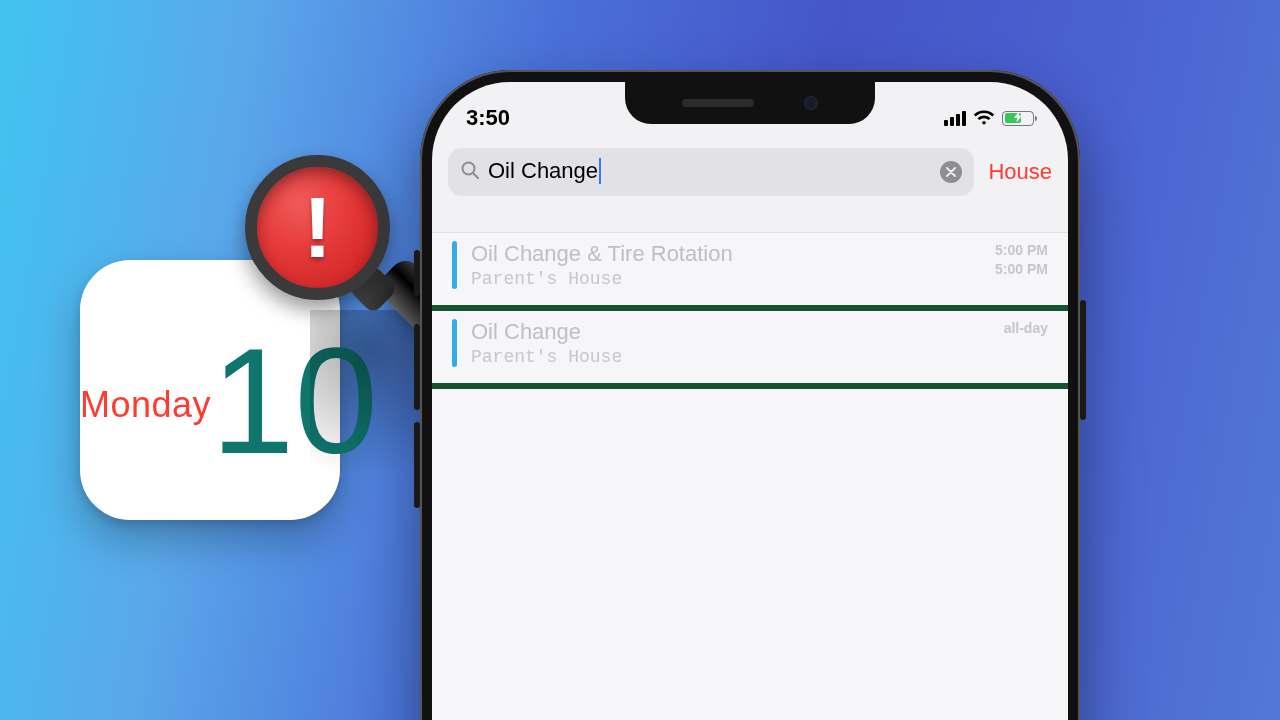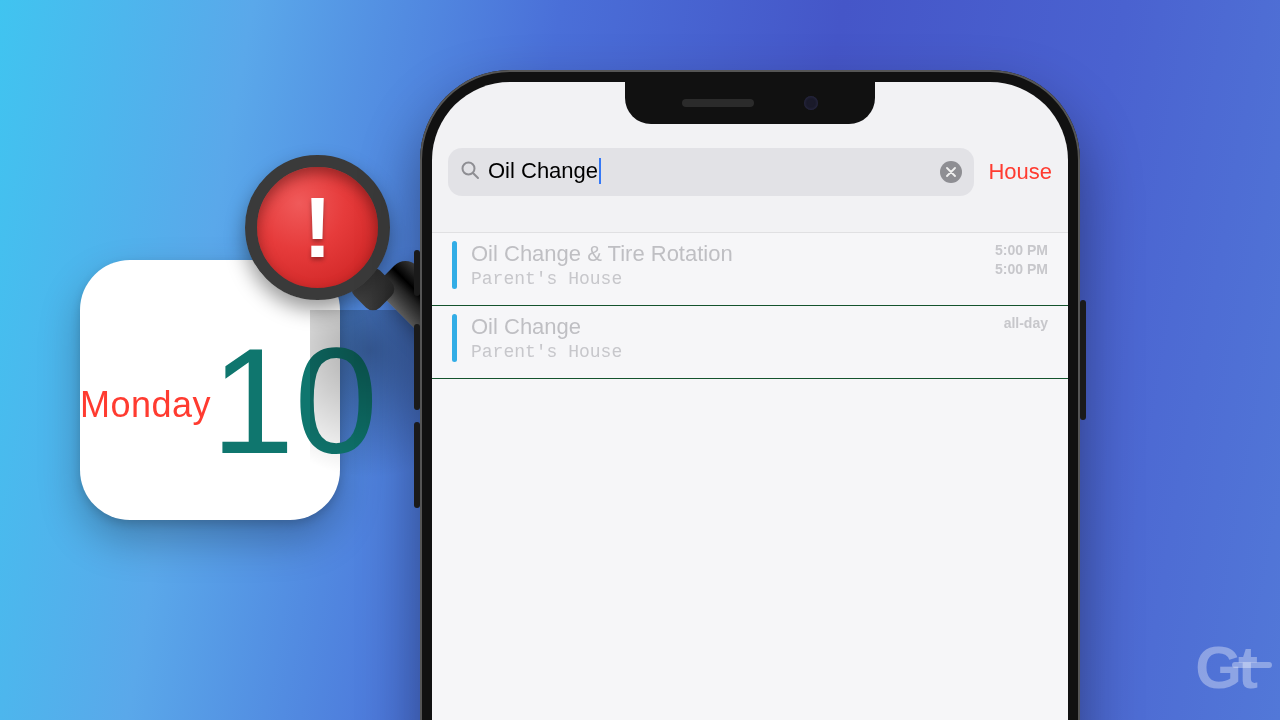--- a/index.html
+++ b/index.html
@@ -184,21 +184,21 @@
 }
 .sec-hdr {
   padding: 18px 20px 10px;
   font-size:18px; font-weight:700; letter-spacing:0.3px;
   color:#8a8a8e;
   text-transform:uppercase;
 }
 .event {
   display:flex; align-items:stretch;
   padding: 8px 20px 16px;
-  border-bottom:1px solid #14532d;
+  border-bottom:6px solid #14532d;
   cursor:pointer;
 }
 .event .bar { width:5px; background:#32ade6; border-radius:3px; margin-right:14px; }
 .event .info { flex:1; }
 .event .title { font-size:22px; color:#bfbfc3; }
 .event .sub { font-size:18px; color:#c7c7cb; margin-top:2px;font-family:Liberation Mono, monospace; }
 .event .times { text-align:right; color:#c7c7cb; font-size:14px; line-height:1.35;font-weight:bold; }
 
 
 .shadow-patch{
@@ -245,20 +245,44 @@
     <div class="side-btn b2"></div>
     <div class="side-btn b3"></div>
     <div class="side-btn b4"></div>
 
     <div class="screen">
       <div class="notch">
         <div class="speaker"></div>
         <div class="cam"></div>
       </div>
 
+      <div class="status-bar">
+        <div class="time">3:50</div>
+        <div class="right">
+          <div class="sig-bars">
+              <span></span>
+              <span></span>
+              <span></span>
+              <span></span>
+            </div>
+          <div class="wifi-ic">
+            <svg width="22" height="16" viewBox="0 0 22 16">
+                <path d="M11 14.5a1.8 1.8 0 100-3.6 1.8 1.8 0 000 3.6zM4.4 8.2a9.4 9.4 0 0113.2 0l-1.9 1.9a6.7 6.7 0 00-9.4 0L4.4 8.2zM.8 4.6a14.5 14.5 0 0120.4 0l-1.9 1.9a11.8 11.8 0 00-16.6 0L.8 4.6z" fill="#000"></path>
+              </svg>
+          </div>
+          <div class="batt">
+            <div class="fill"></div>
+            <div class="bolt">
+              <svg width="8" height="11" viewBox="0 0 8 11">
+                  <path d="M4.5 0L0 6.5h3L2.5 11 8 4H5L4.5 0z" fill="#fff"></path>
+                </svg>
+            </div>
+          </div>
+        </div>
+      </div>
 
       <div class="search-row">
         <div class="search-field">
           <span class="mag">
             <svg width="20" height="20" viewBox="0 0 20 20">
                 <circle cx="8.5" cy="8.5" r="6" stroke="#8e8e93" stroke-width="2" fill="none"></circle>
                 <line x1="13.2" y1="13.2" x2="18" y2="18" stroke="#8e8e93" stroke-width="2" stroke-linecap="round"></line>
               </svg>
           </span>
           <span class="txt"><span>Oil Change</span><span class="cursor"></span></span>
@@ -293,17 +317,14 @@
           </div>
           <div class="times">
             <div>all-day</div>
           </div>
         </div>
       </div>
 
     </div>
   </div>
 
-  <div class="gt">
-    G<span class="t-line">t</span>
-  </div>
 
 </div>
 
 </body></html>

